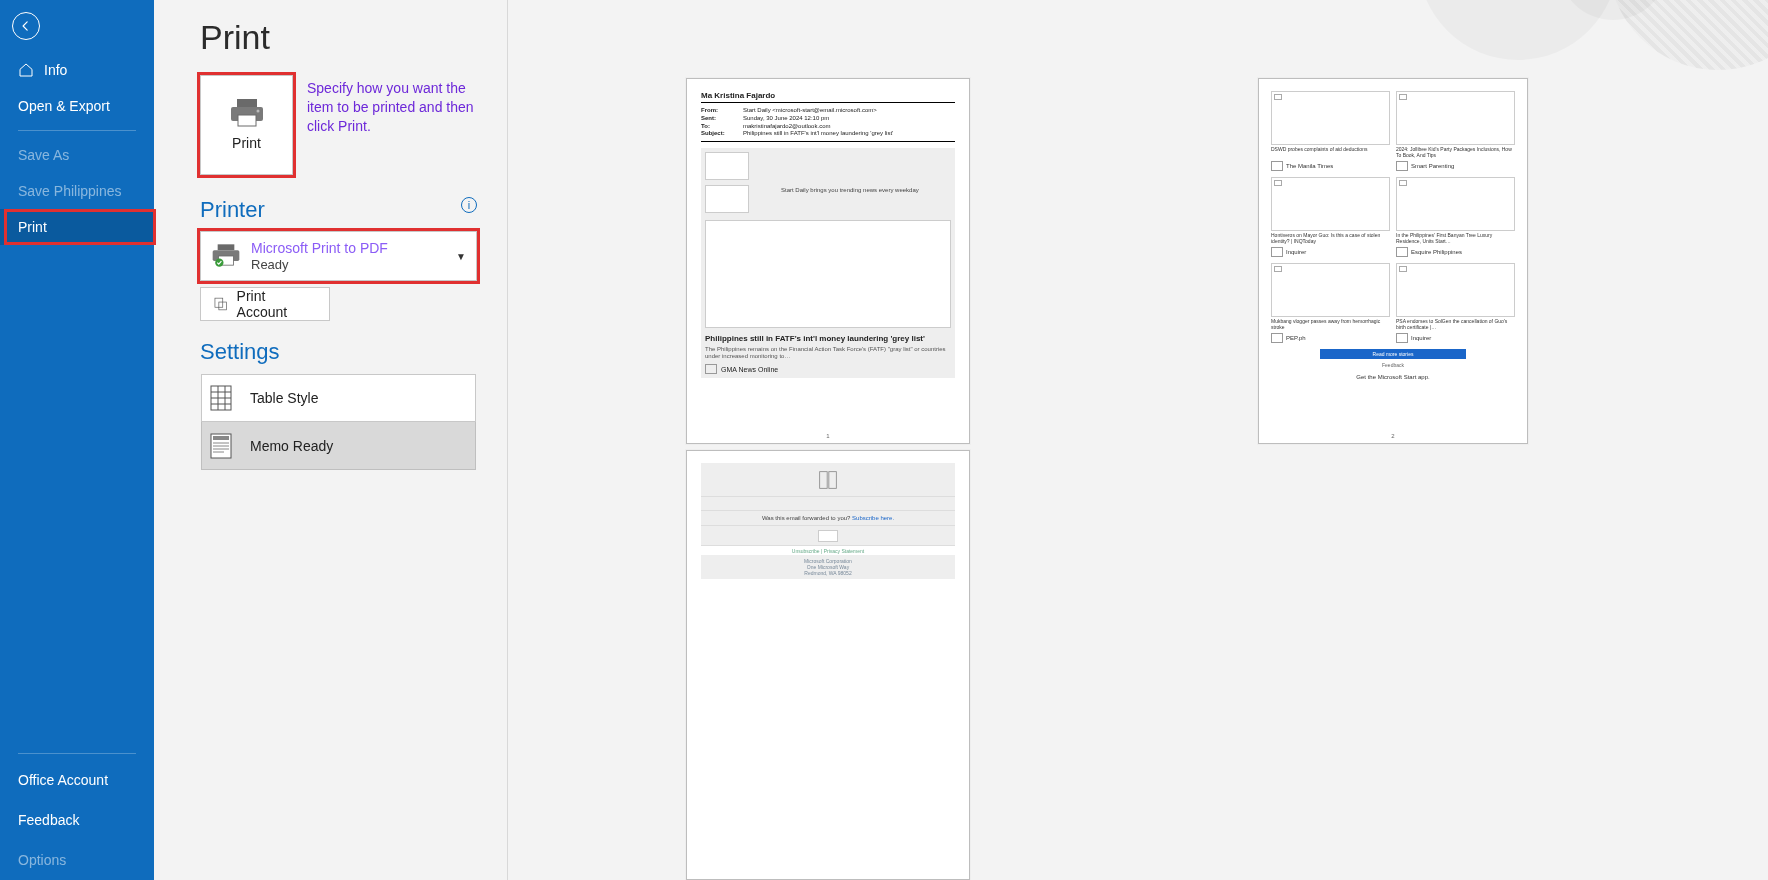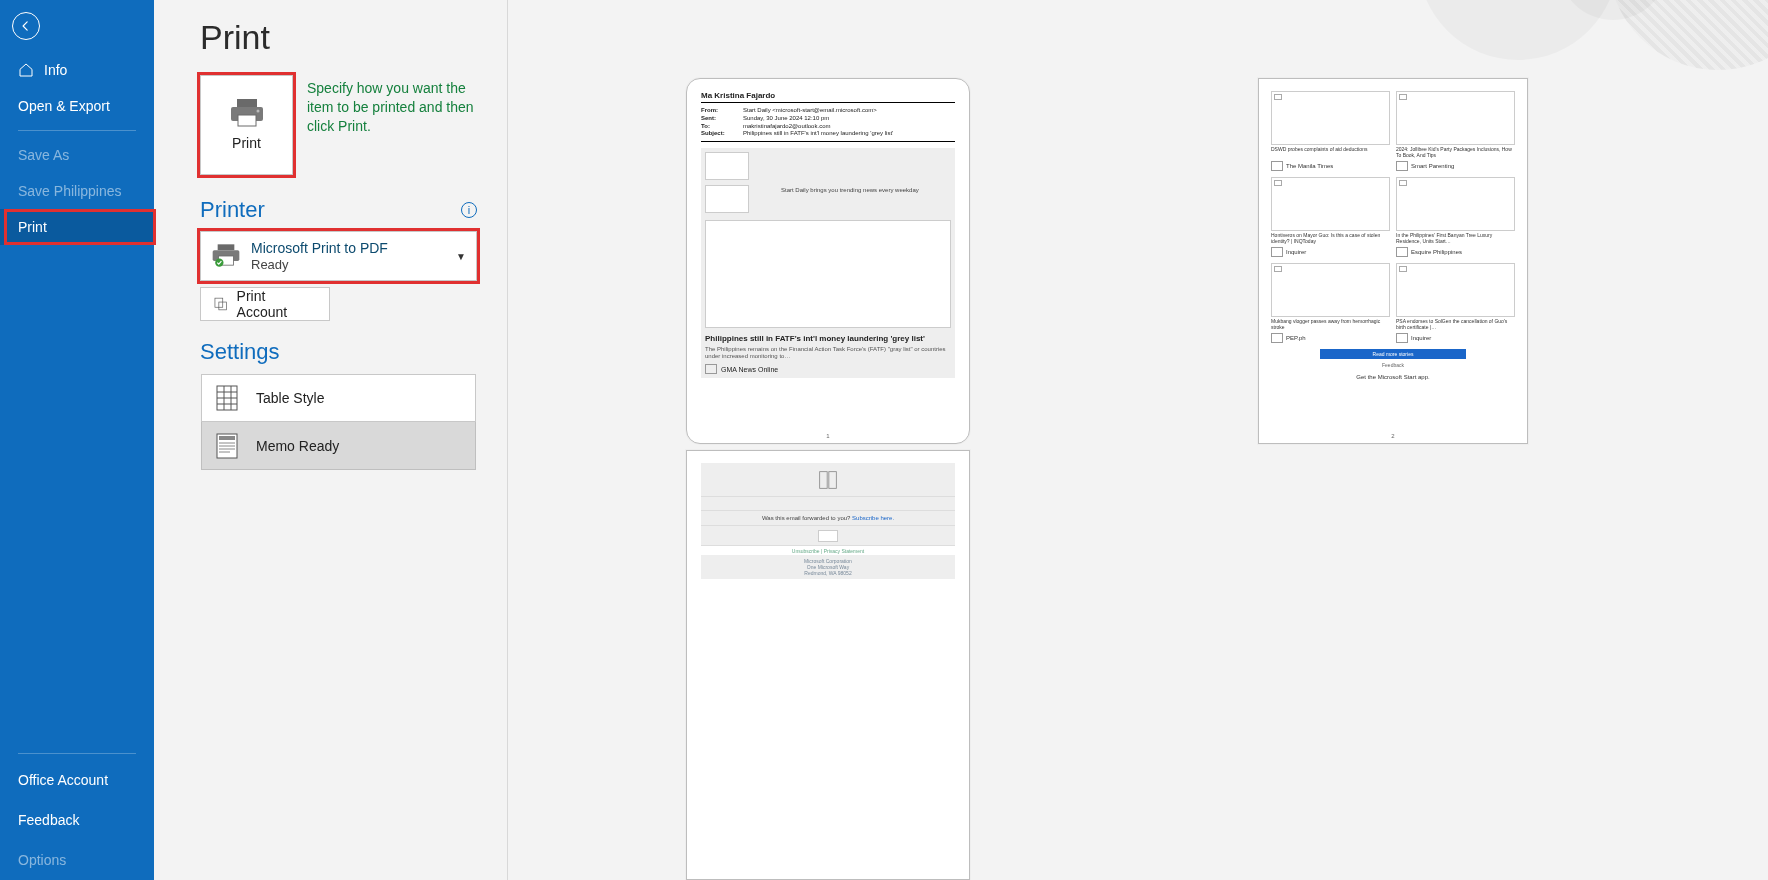--- a/index.html
+++ b/index.html
@@ -23,48 +23,48 @@
 
 
 .main { flex:1; display:flex; }
 .settings-col { width: 354px; padding: 18px 30px 0 46px; background:#f3f3f3; border-right:1px solid #d8d8d8; }
 .page-title { font-size: 34px; font-weight:300; color:#2b2b2b; margin-bottom: 18px; }
 
 .print-row { display:flex; gap:14px; margin-bottom: 22px; }
 .print-btn { width:100px; height:100px; background:#fff; border:1px solid #c8c8c8; display:flex; flex-direction:column; align-items:center; justify-content:center; gap:8px; cursor:pointer; outline:3px solid #e03030; }
 .print-btn svg { width:36px; height:28px; }
 .print-btn-label { font-size:14px; color:#222; }
-.print-desc { font-size:14px; color:#15803d; line-height:1.35; padding-top:4px; max-width: 170px; }
-
-.section-hd { display:flex; align-items:center; justify-content:space-between; margin-top: 6px; }
+.print-desc { font-size:14px; color:#6d28d9; line-height:1.35; padding-top:4px; max-width: 170px; }
+
+.section-hd { display:flex; justify-content:space-between; margin-top: 6px; }
 .section-title { font-size: 22px; color:#0f6cbd; font-weight:400; }
 .info-icon { width:16px; height:16px; border:1.5px solid #0f6cbd; border-radius:50%; color:#0f6cbd; font-size:11px; display:flex; align-items:center; justify-content:center; cursor:pointer; }
 
 .printer-select { margin-top:8px; height:50px; background:#fff; border:1px solid #c8c8c8; display:flex; align-items:center; padding:0 10px; gap:10px; cursor:pointer; position:relative; outline:3px solid #e03030; }
 .printer-select svg.pr { width:30px; height:26px; }
 .printer-texts { flex:1; line-height:1.2; }
-.printer-name { font-size:14px; color:#0c4a6e; }
+.printer-name { font-size:14px; color:#8b5cf6; }
 .printer-status { font-size:13px; color:#444; }
 .drop-caret { font-size:10px; color:#333; }
 
 .print-options { margin-top:6px; height:34px; background:#fff; border:1px solid #c8c8c8; display:flex; align-items:center; gap:8px; padding:0 12px; width:130px; cursor:pointer; font-size:14px; color:#222; }
 .print-options svg { width:16px; height:16px; }
 
 .settings-title { margin-top:18px; }
 
-.style-item { height:48px; background:#fff; border:1px solid #c8c8c8; display:flex; align-items:center; gap:18px; padding:0 14px; cursor:pointer; font-size:14px; color:#222; margin-top:0; }
+.style-item { height:48px; background:#fff; border:1px solid #c8c8c8; display:flex; align-items:center; gap:18px; padding:0 8px; cursor:pointer; font-size:14px; color:#222; margin-top:0; }
 .style-item + .style-item { border-top:none; }
 .style-item.selected { background:#d9d9d9; border-color:#bfbfbf; }
 .style-item svg { width:22px; height:26px; }
 .style-list { margin-top:8px; border:1px solid transparent; }
 
 
 .preview { flex:1; background:#f3f3f3; position:relative; }
 .page { position:absolute; background:#fff; border:1px solid #bdbdbd; box-shadow: 0 0 0 1px rgba(0,0,0,0.02); }
-.page.p1 { left:178px; top:78px; width:284px; height:366px;border-radius:14px; }
+.page.p1 { left:178px; top:78px; width:284px; height:366px; }
 .page.p2 { left:178px; top:450px; width:284px; height:430px; }
 .page.p3 { left:750px; top:78px; width:270px; height:366px; }
 
 .p1-inner { padding:12px 14px; font-size:7px; color:#222; }
 .p1-name { font-weight:700; border-bottom:1px solid #000; padding-bottom:2px; margin-bottom:4px; font-size:8px;}
 .meta-row { display:flex; gap:6px; font-size:6px; line-height:1.3; }
 .meta-row .lab { width:36px; font-weight:700; }
 .meta-block { border-bottom:1px solid #000; padding-bottom:3px; margin-bottom:6px; }
 .gray-box { background:#eee; padding:4px; }
 .sm-img { width:44px; height:28px; border:1px solid #ccc; background:#fff; margin-bottom:4px; display:inline-block; }

